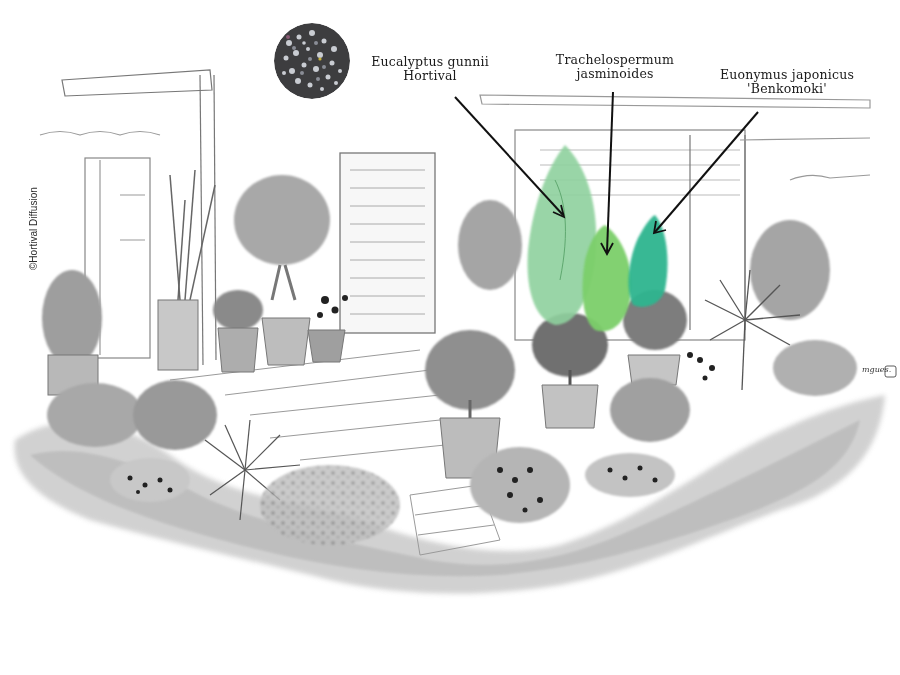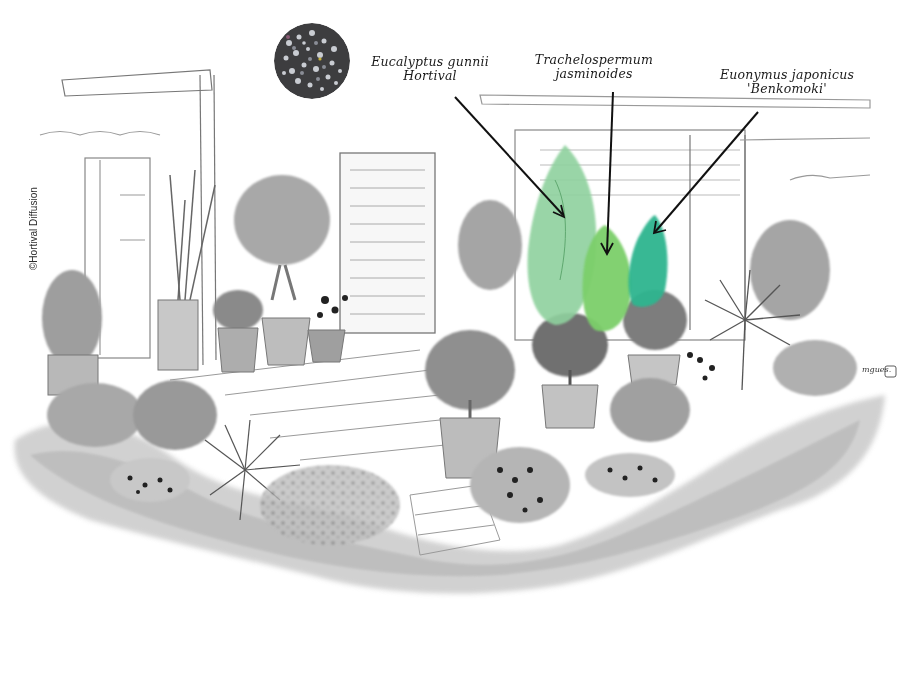--- a/index.html
+++ b/index.html
@@ -1,21 +1,20 @@
 <!DOCTYPE html>
 <html><head>
   <meta charset="utf-8">
   <style>
     html, body { margin: 0; padding: 0; background: #ffffff; }
     body { width: 900px; height: 675px; overflow: hidden; position: relative; font-family: "DejaVu Sans", sans-serif; }
     .canvas { position: absolute; left: 0; top: 0; width: 900px; height: 675px; }
     .label {
       position: absolute;
       font-family: "DejaVu Serif", serif;
-      font-style: italic;
       font-size: 12.5px;
       line-height: 14px;
       color: #1a1a1a;
       text-align: center;
       letter-spacing: 0.2px;
     }
     .label span { display: block; }
     .credit {
       position: absolute;
       left: 28px; top: 270px;
@@ -271,21 +270,21 @@
     </g>
     <circle cx="14" cy="14" r="2" fill="#8a5a74"></circle>
     <circle cx="46" cy="36" r="1.6" fill="#c7b23a"></circle>
   </svg>
 </div>
 
 <div class="label" style="left:360px; top:55px; width:140px;">
   <span>Eucalyptus gunnii</span>
   <span>Hortival</span>
 </div>
-<div class="label" style="left:524px; top:53px; width:140px;">
+<div class="label" style="left:545px; top:53px; width:140px;">
   <span>Trachelospermum</span>
   <span>jasminoides</span>
 </div>
 <div class="label" style="left:712px; top:68px; width:150px;text-align:center;">
   <span>Euonymus japonicus</span>
   <span>'Benkomoki'</span>
 </div>
 
 <div class="credit">©Hortival Diffusion</div>
 

